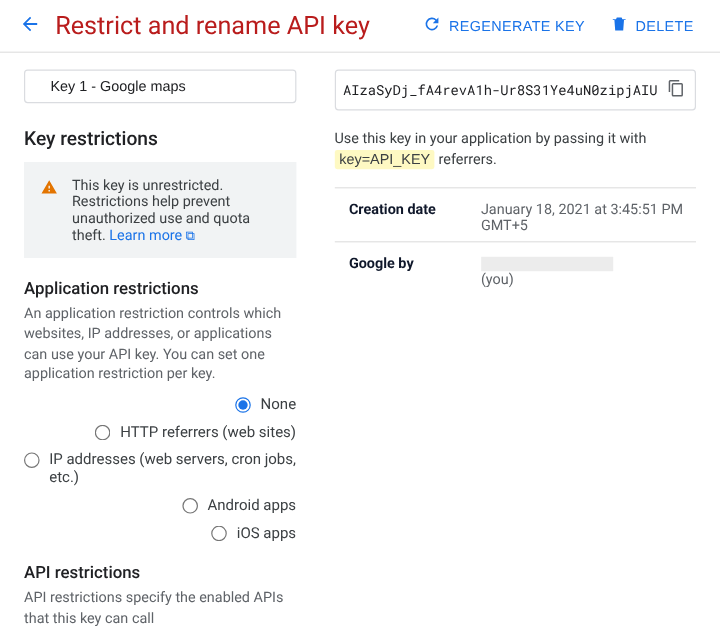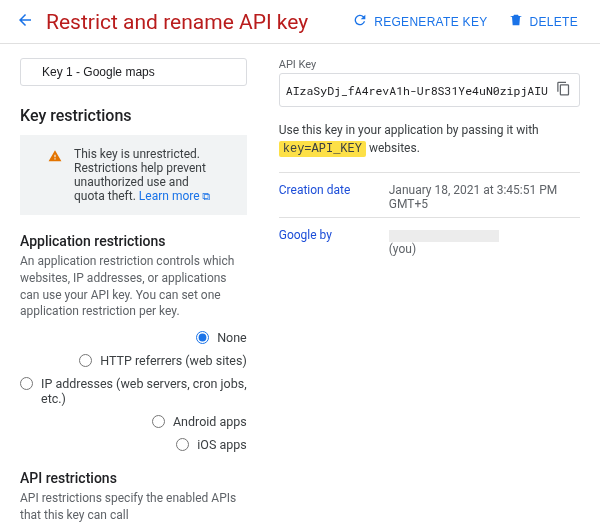--- a/index.html
+++ b/index.html
@@ -55,21 +55,21 @@
     color: #202124;
   }
 
   h2.section { font-size: 16px; font-weight: 500; color: #202124; margin: 20px 0 10px; }
   h3.subsection { font-size: 14px; font-weight: 500; margin: 18px 0 4px; }
 
   .warning-box {
     background: #f1f3f4;
     display: flex;
     gap: 12px;
-    padding: 12px 28px;
+    padding: 12px 14px;
     align-items: flex-start;
     font-size: 12px;
     color: #3c4043;
   }
   .warning-box .tri { flex: 0 0 auto; margin-top: 2px; }
   .warning-box .tri svg { width: 14px; height: 14px; fill: #e37400; }
   .warning-box a { color: #1a73e8; text-decoration: none; }
   .ext-icon { font-size: 11px; }
 
   .desc { font-size: 12px; color: #5f6368; line-height: 1.4; margin-top: 4px; }
@@ -91,24 +91,24 @@
     font-size: 11.5px;
     color: #202124;
     flex: 1;
     white-space: nowrap;
     overflow: hidden;
   }
   .copy-btn { background: none; border: none; padding: 2px; cursor: pointer; }
   .copy-btn svg { width: 15px; height: 15px; fill: #5f6368; }
 
   .usage-text { font-size: 12px; color: #3c4043; margin-top: 14px; line-height: 1.5; }
-  .usage-text code { font-family: Liberation Mono, monospace; background: #fde047; padding: 1px 4px; border-radius: 2px; }
+  .usage-text code { font-family: Liberation Sans, sans-serif; background: #fef9c3; padding: 1px 4px; border-radius: 2px; }
 
   .meta-row { display: flex; border-top: 1px solid #e0e0e0; padding: 10px 0 6px; font-size: 12px; }
-  .meta-label { flex: 0 0 110px; color: #1d4ed8; font-weight: 400; }
+  .meta-label { flex: 0 0 110px; color: #0f172a; font-weight: 700; margin-left: 12px; }
   .meta-val { color: #5f6368; flex: 1; }
   .redacted {
     display: inline-block;
     width: 110px;
     height: 12px;
     background: #ececec;
     vertical-align: middle;
   }
 </style>
 </head>
@@ -187,34 +187,33 @@
     <h3 class="subsection">API restrictions</h3>
     <div class="desc">API restrictions specify the enabled APIs that this key can call</div>
     
 
     
 
     
   </div>
 
   <div class="right">
-    <label class="form-label">API Key</label>
     <div class="apikey-box">
       <span class="apikey-val">AIzaSyDj_fA4revA1h-Ur8S31Ye4uN0zipjAIU</span>
       <button class="copy-btn">
         <span>
           <svg viewBox="0 0 24 24">
               <path d="M16 1H4a2 2 0 0 0-2 2v14h2V3h12V1zm3 4H8a2 2 0 0 0-2 2v14a2 2 0 0 0 2 2h11a2 2 0 0 0 2-2V7a2 2 0 0 0-2-2zm0 16H8V7h11v14z"></path>
             </svg>
         </span>
       </button>
     </div>
 
     <div class="usage-text">
-      <span>Use this key in your application by passing it with </span><code>key=API_KEY</code><span> websites.</span>
+      <span>Use this key in your application by passing it with </span><code>key=API_KEY</code><span> referrers.</span>
     </div>
 
     <div style="height:14px"></div>
 
     <div class="meta-row">
       <div class="meta-label">Creation date</div>
       <div class="meta-val">January 18, 2021 at 3:45:51 PM GMT+5</div>
     </div>
     <div class="meta-row">
       <div class="meta-label">Google by</div>

